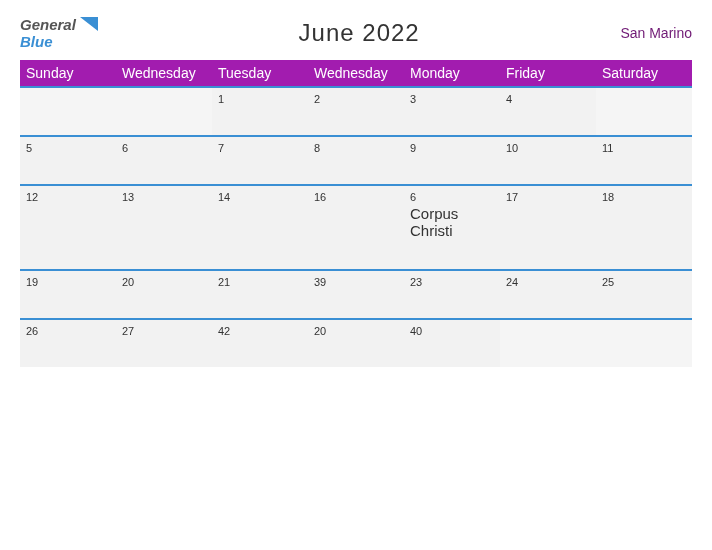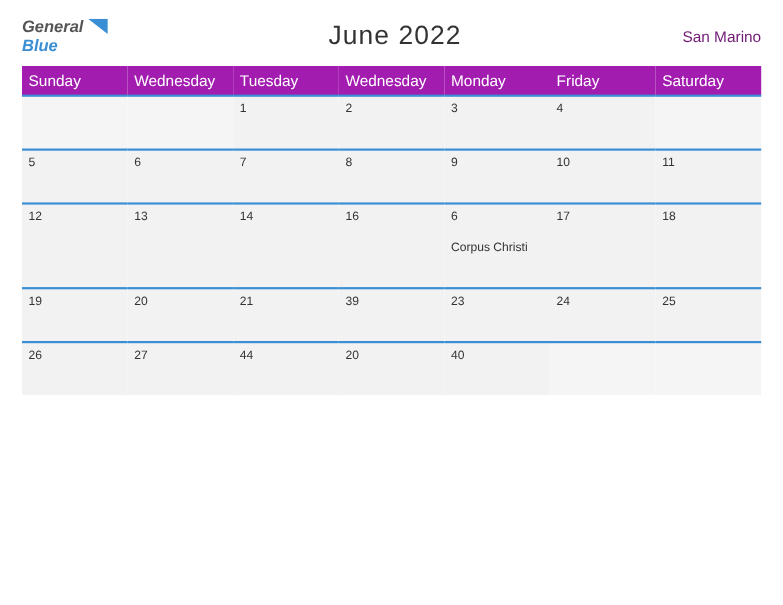--- a/index.html
+++ b/index.html
@@ -86,24 +86,24 @@
     }
     .calendar tbody tr td.empty {
       background: #f5f5f5;
     }
     .day-number {
       font-size: 11px;
       color: #333;
       display: block;
     }
     .event-label {
-      font-size: 11px;
+      font-size: 15px;
       color: #333;
       display: block;
-      margin-top: 16px;
+      margin-top: 2px;
     }
     
     .calendar tbody tr td {
       background-color: #f2f2f2;
     }
   </style>
 </head>
 <body>
 
 <div class="page">
@@ -226,21 +226,21 @@
           </td>
         </tr>
         <tr>
           <td>
             <span class="day-number">26</span>
           </td>
           <td>
             <span class="day-number">27</span>
           </td>
           <td>
-            <span class="day-number">44</span>
+            <span class="day-number">42</span>
           </td>
           <td>
             <span class="day-number">20</span>
           </td>
           <td>
             <span class="day-number">40</span>
           </td>
           <td class="empty"></td>
           <td class="empty"></td>
         </tr>

